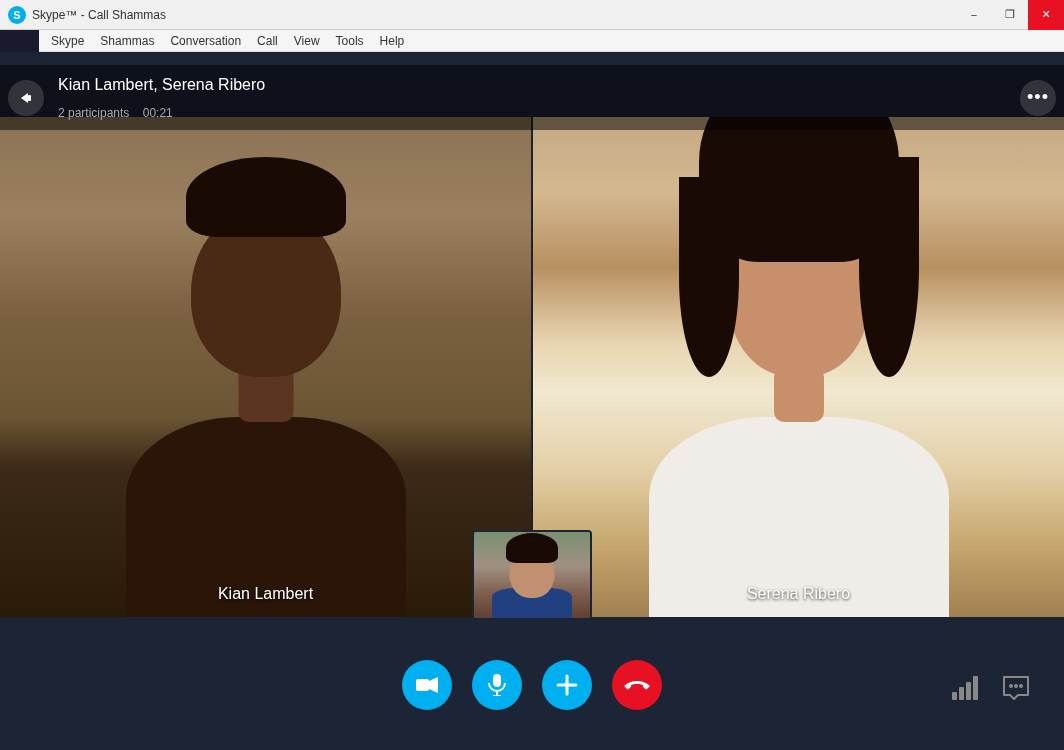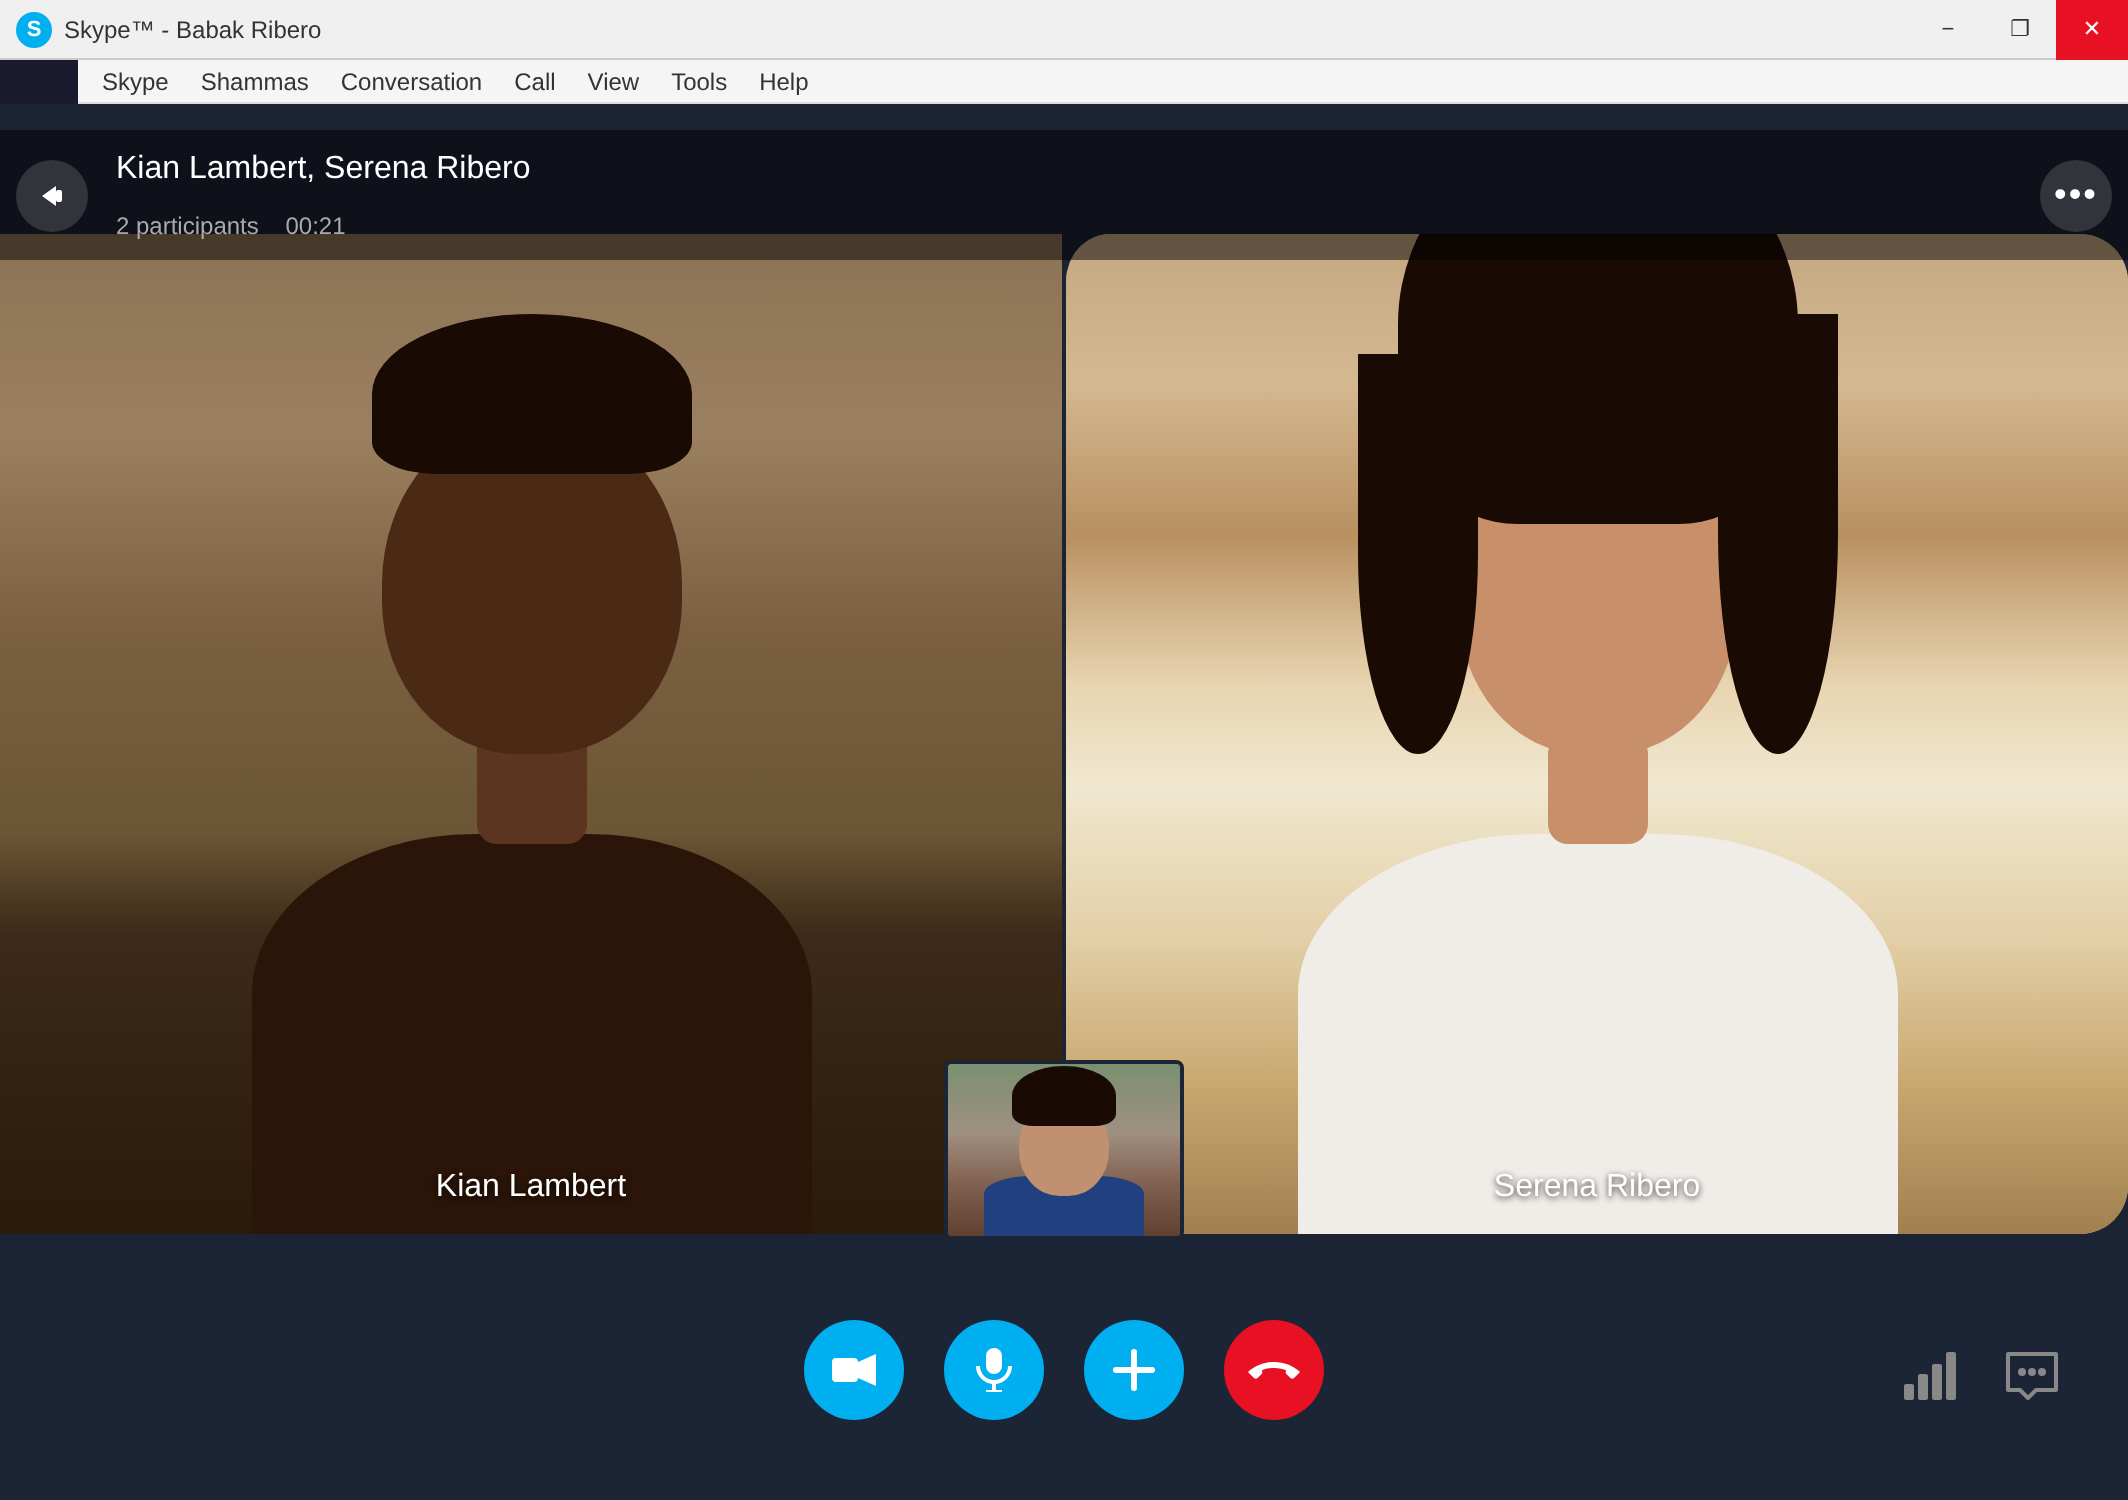--- a/index.html
+++ b/index.html
@@ -162,21 +162,20 @@
       height: 500px;
     }
 
     .video-cell {
       flex: 1;
       position: relative;
       overflow: hidden;
     }
     .video-cell + .video-cell {
       border-left: 2px solid #1c2333;
-      border-radius: 24px;
     }
 
     
     .fake-person-kian {
       width: 100%;
       height: 100%;
       background: #2c1a0e;
       position: relative;
       overflow: hidden;
     }
@@ -440,21 +439,21 @@
     svg { display: block; }
   </style>
 </head>
 <body>
 
 <div class="title-bar">
   <div class="title-bar-left">
     <div class="skype-logo">
       <span>S</span>
     </div>
-    <span class="title-text">Skype™ - Babak Ribero</span>
+    <span class="title-text">Skype™ - Call Shammas</span>
   </div>
   <div class="window-controls">
     <button class="win-btn">−</button>
     <button class="win-btn">❐</button>
     <button class="win-btn close">✕</button>
   </div>
 </div>
 
 <div class="menu-bar">
   <span class="menu-item">Skype</span>

